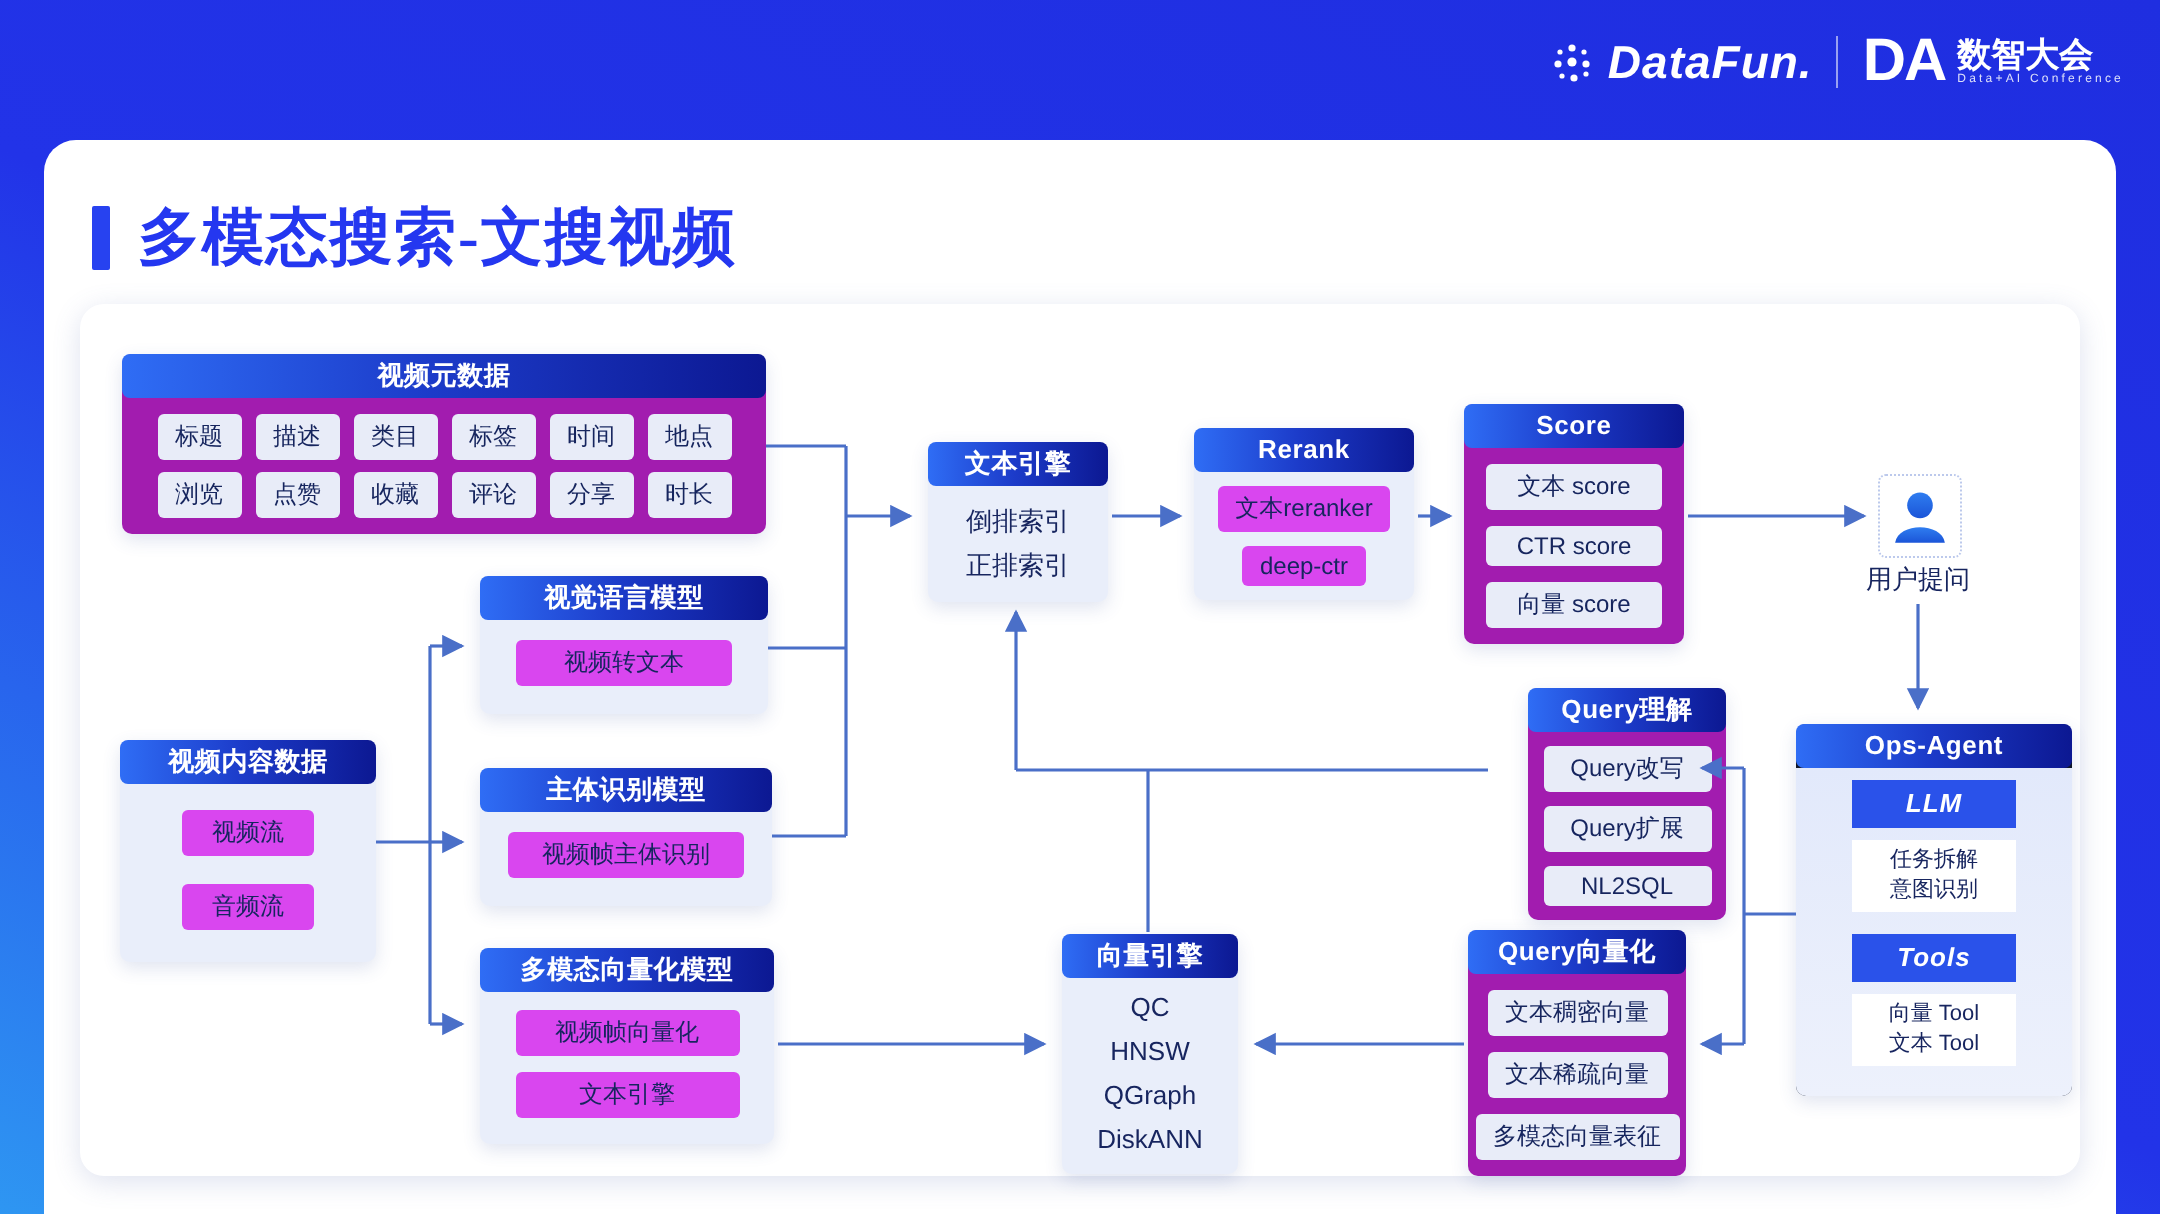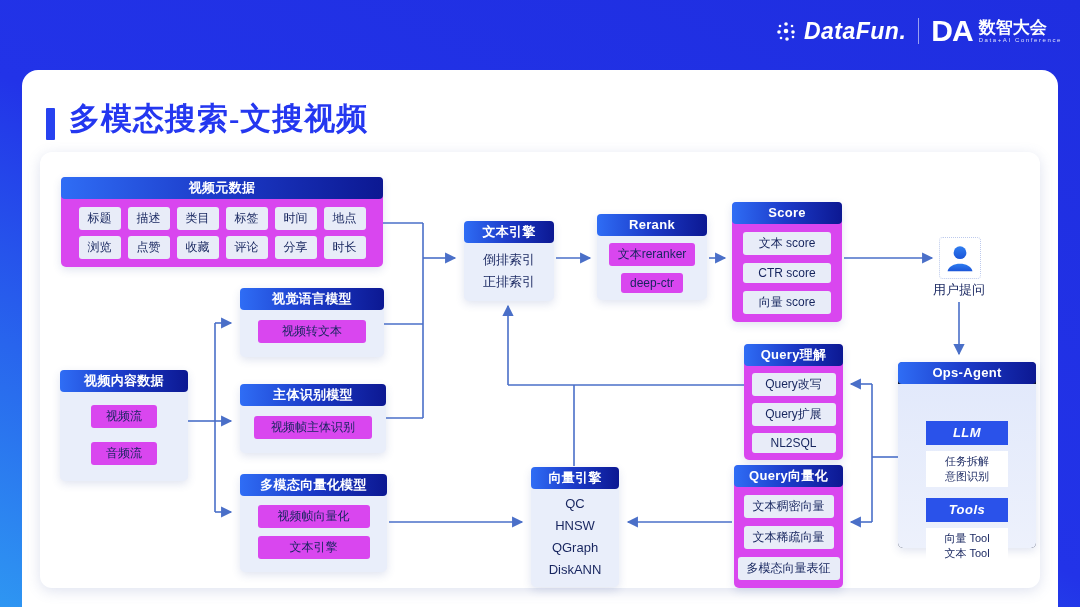--- a/index.html
+++ b/index.html
@@ -14,46 +14,46 @@
   .df-name{font-size:23px;font-weight:700;letter-spacing:.5px;font-style:italic;}
   .brand-divider{width:1px;height:26px;background:rgba(255,255,255,.55);}
   .da-wrap{display:flex;align-items:center;gap:6px;}
   .da-big{font-size:30px;font-weight:900;letter-spacing:-1px;line-height:1;}
   .da-col{display:flex;flex-direction:column;line-height:1.05;}
   .da-cn{font-size:17px;font-weight:800;}
   .da-en{font-size:6px;letter-spacing:1.6px;opacity:.85;}
 
   
   .slide{position:absolute;left:22px;top:70px;width:1036px;height:560px;background:#fff;border-radius:16px;}
-  .title-row{position:absolute;left:46px;top:98px;display:flex;align-items:flex-end;gap:14px;}
+  .title-row{position:absolute;left:46px;top:98px;display:flex;align-items:center;gap:14px;}
   .title-bar{width:9px;height:32px;background:#2742f0;border-radius:1px;}
   .page-title{font-family:"Liberation Serif","DejaVu Serif",serif;font-size:31px;font-weight:700;color:#2437f0;letter-spacing:1px;}
 
   .canvas{position:absolute;left:40px;top:152px;width:1000px;height:436px;background:#ffffff;border-radius:12px;
           box-shadow:0 3px 14px rgba(90,110,175,.20);}
 
   
   .node{position:absolute;border-radius:5px;box-shadow:0 3px 9px rgba(60,85,160,.16);background:#e9eefa;}
-  .node.white{background:#d946ef;}
+  .node.white{background:#a21caf;}
   .node-head{height:22px;line-height:22px;background:linear-gradient(90deg,#2f6df5 0%,#1c3bc9 48%,#0c1892 100%);
              color:#fff;font-weight:700;font-size:13px;text-align:center;border-radius:4px;letter-spacing:.3px;}
   .node-body{display:flex;flex-direction:column;align-items:center;justify-content:center;gap:7px;padding:7px 6px;}
   .chip{background:#e8ecf8;color:#16255e;font-size:12px;padding:3px 9px;border-radius:3px;white-space:nowrap;text-align:center;}
   .node:not(.white) .chip{background:#d946ef;}
   .chip-row{display:flex;justify-content:center;gap:7px;}
   .plain{font-size:13px;color:#17255f;text-align:center;line-height:22px;white-space:nowrap;}
 
   
   .user-box{position:absolute;left:939px;top:237px;width:40px;height:40px;background:#fff;border:1px dotted #bcc9ec;
             border-radius:4px;display:flex;align-items:center;justify-content:center;}
   .user-label{position:absolute;left:921px;top:281px;width:76px;text-align:center;font-size:13px;color:#17255f;}
 
   
   .ops-body{position:absolute;left:0;top:22px;right:0;bottom:0;background:linear-gradient(180deg,#e2e9fb,#edf1fc);
-            border-radius:0 0 5px 5px;display:flex;flex-direction:column;align-items:center;gap:6px;padding-top:37px;}
+            border-radius:0 0 5px 5px;display:flex;flex-direction:column;align-items:center;gap:6px;padding-top:6px;}
   .ops-blue{width:82px;height:24px;line-height:24px;background:#2a52ea;color:#fff;text-align:center;
             font-style:italic;font-size:13px;font-weight:600;letter-spacing:.5px;}
   .ops-white{width:82px;background:#fff;color:#17255f;font-size:11px;text-align:center;line-height:15px;padding:3px 0;}
 
   svg.wires{position:absolute;left:0;top:0;pointer-events:none;}
 </style>
 </head>
 <body>
 
 <div class="stage">
@@ -111,21 +111,21 @@
         <span class="chip">收藏</span>
         <span class="chip">评论</span>
         <span class="chip">分享</span>
         <span class="chip">时长</span>
       </div>
     </div>
   </div>
 
   <div class="node" style="left:464px;top:221px;width:90px;">
     <div class="node-head">文本引擎</div>
-    <div class="node-body" style="gap:0;font-family:Liberation Mono, monospace;">
+    <div class="node-body" style="gap:0;">
       <div class="plain">倒排索引</div>
       <div class="plain">正排索引</div>
     </div>
   </div>
 
   <div class="node" style="left:597px;top:214px;width:110px;">
     <div class="node-head">Rerank</div>
     <div class="node-body">
       <span class="chip">文本reranker</span>
       <span class="chip">deep-ctr</span>
@@ -188,21 +188,21 @@
   <div class="node" style="left:531px;top:467px;width:88px;">
     <div class="node-head">向量引擎</div>
     <div class="node-body" style="gap:0;padding:4px 4px 6px;">
       <div class="plain">QC</div>
       <div class="plain">HNSW</div>
       <div class="plain">QGraph</div>
       <div class="plain">DiskANN</div>
     </div>
   </div>
 
-  <div class="node white" style="left:744px;top:344px;width:99px;">
+  <div class="node white" style="left:764px;top:344px;width:99px;">
     <div class="node-head">Query理解</div>
     <div class="node-body" style="gap:7px;padding:7px 6px;">
       <span class="chip" style="min-width:66px;">Query改写</span>
       <span class="chip" style="min-width:66px;">Query扩展</span>
       <span class="chip" style="min-width:66px;">NL2SQL</span>
     </div>
   </div>
 
   <div class="node white" style="left:734px;top:465px;width:109px;">
     <div class="node-head">Query向量化</div>

